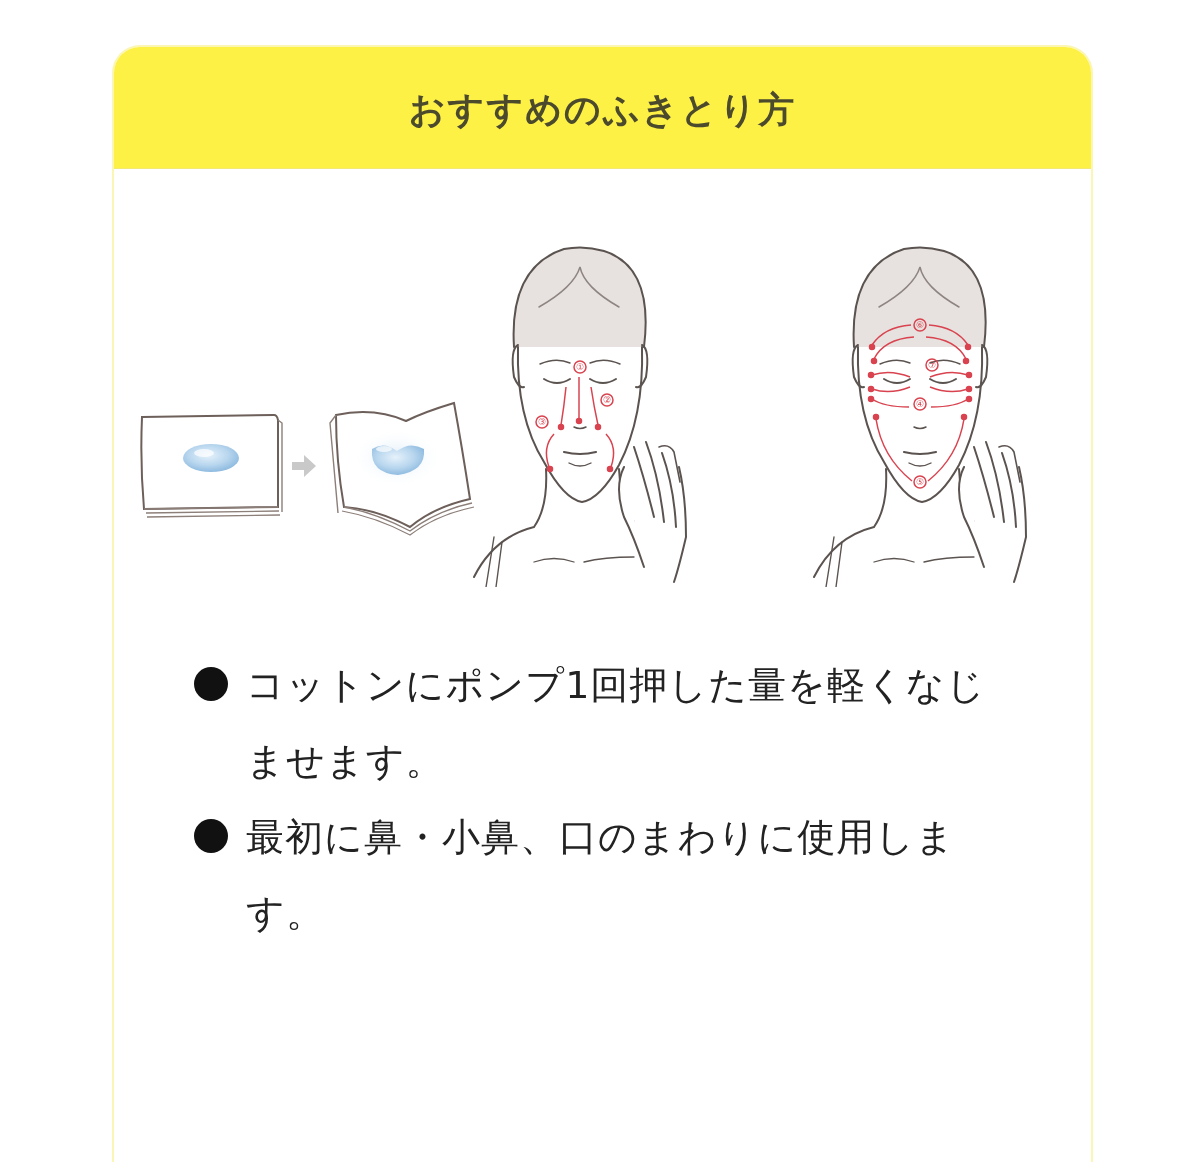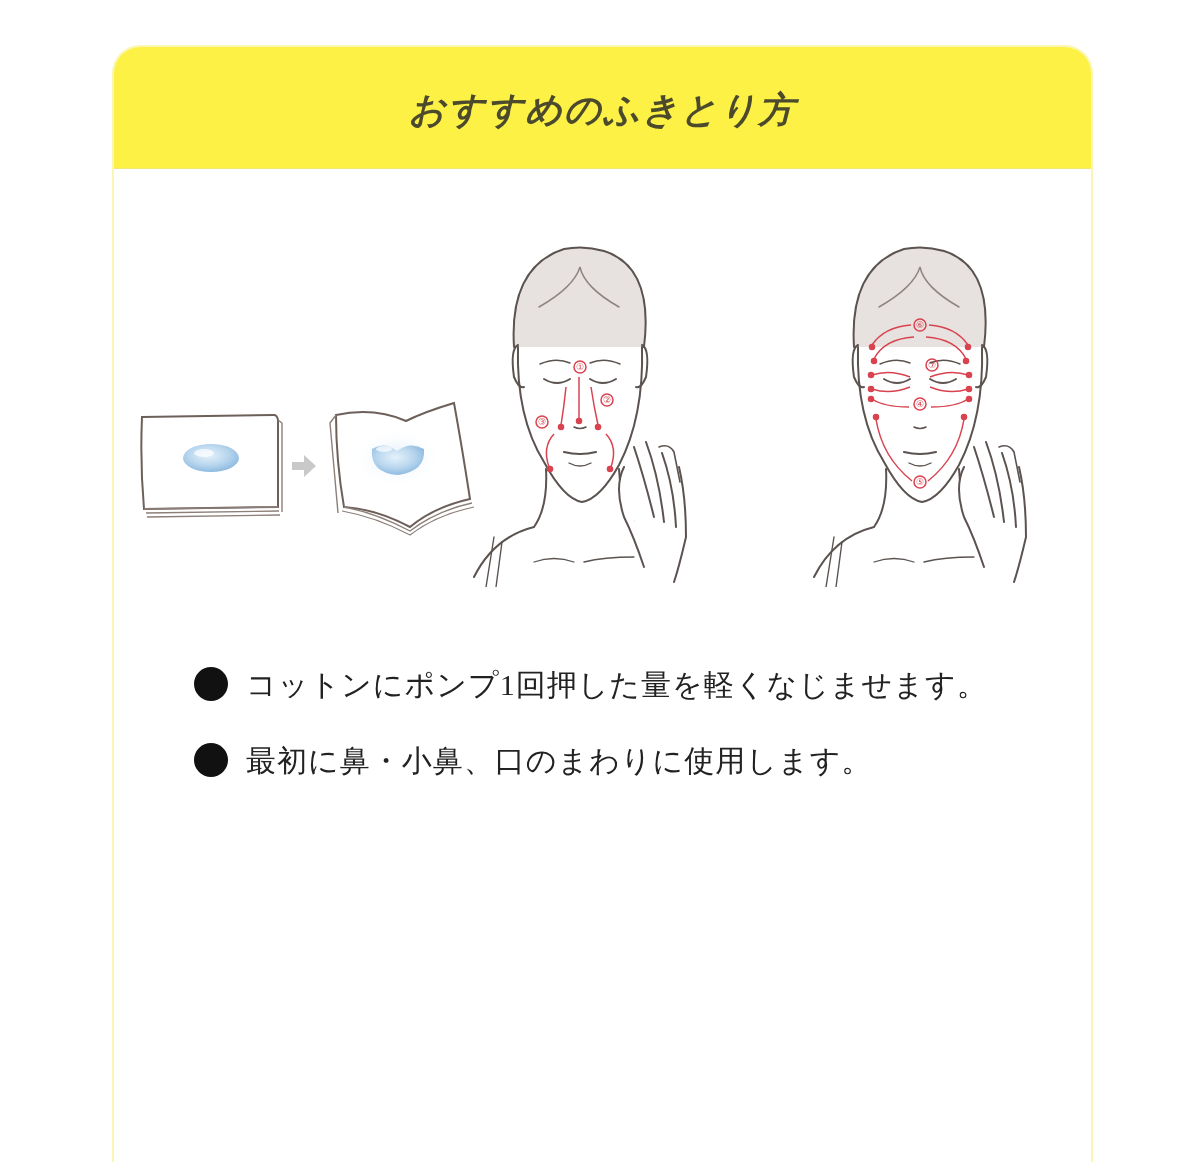--- a/index.html
+++ b/index.html
@@ -24,21 +24,20 @@
     box-sizing: border-box;
     overflow: hidden;
   }
   .card-header {
     height: 121px;
     background: #fdf146;
     display: flex;
     align-items: center;
     justify-content: center;
     border-bottom: 1px solid #f3e873;
-    font-style: italic;
   }
   .card-title {
     font-size: 36px;
     font-weight: bold;
     color: #4b4a2c;
     letter-spacing: 2px;
     margin-top: 6px;
   }
   .illustrations {
     position: absolute;
@@ -57,25 +56,24 @@
     left: 80px;
     top: 600px;
     width: 820px;
     list-style: none;
     margin: 0;
     padding: 0;
   }
   .step {
     position: relative;
     padding-left: 52px;
-    font-size: 30px;
+    font-size: 38px;
     line-height: 76px;
     color: #222222;
     letter-spacing: 1px;
-    font-family: Liberation Serif, serif;
   }
   .bullet {
     position: absolute;
     left: 0;
     top: 20px;
     width: 34px;
     height: 34px;
     border-radius: 50%;
     background: #111111;
   }

